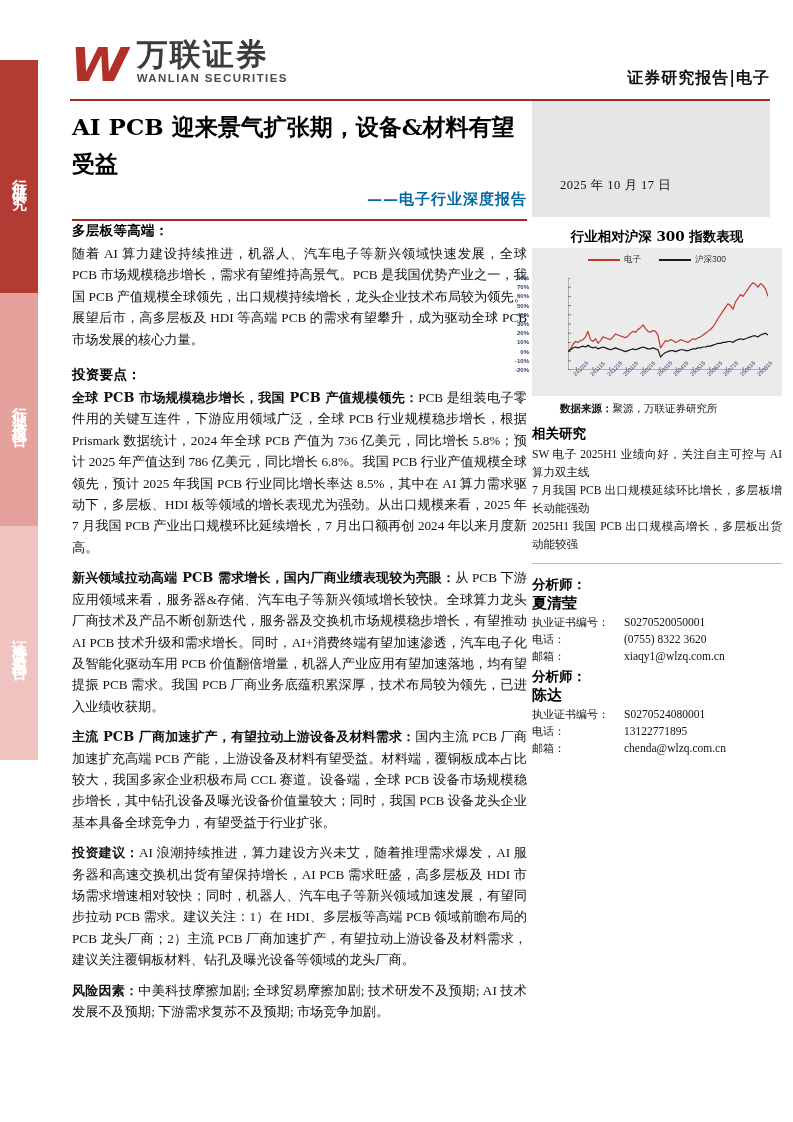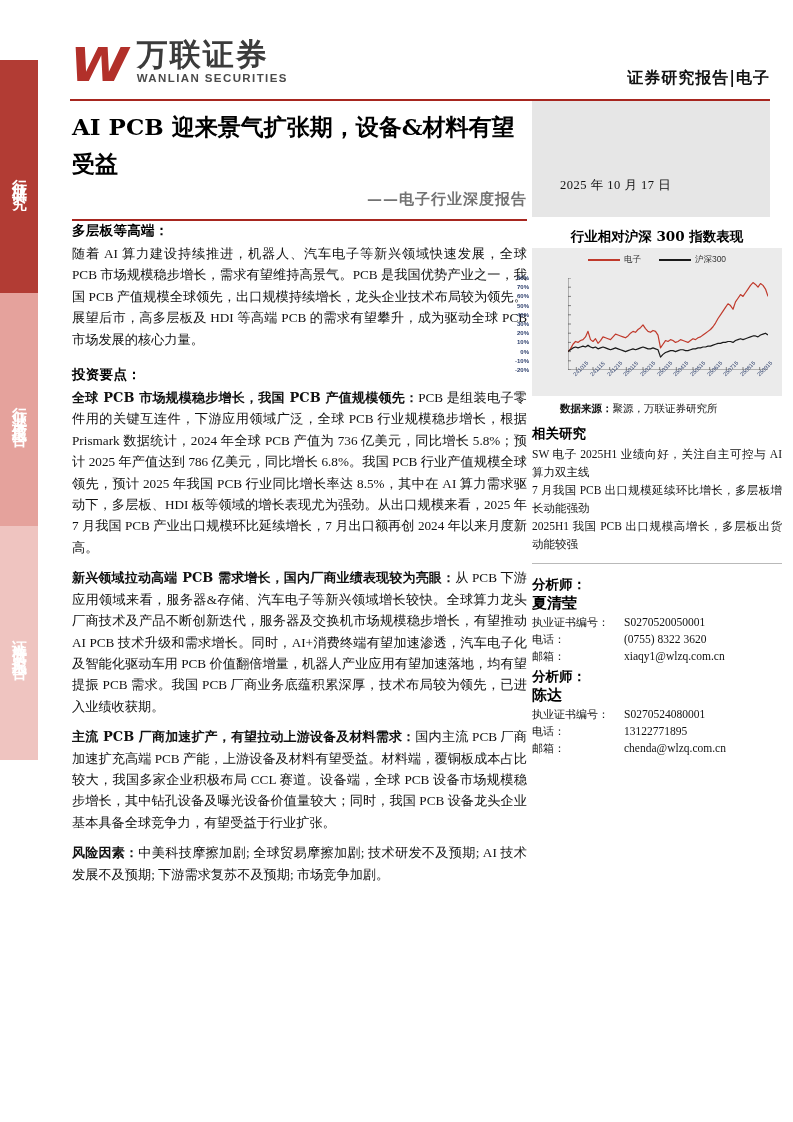--- a/index.html
+++ b/index.html
@@ -56,21 +56,21 @@
 
   
   #titlewrap{position:absolute;left:72px;top:108px;width:455px;}
   #title{
     font-family:"DejaVu Serif", serif;font-weight:bold;
     font-size:23px;line-height:37px;color:#000;letter-spacing:0px;
   }
   #subtitle{
     margin-top:8px;text-align:right;
     font-family:"DejaVu Serif", serif;font-weight:bold;
-    font-size:15px;color:#737373;letter-spacing:1px;
+    font-size:15px;color:#0369a1;letter-spacing:1px;
   }
 
   
   #ratingbox{position:absolute;left:532px;top:101px;width:238px;height:116px;background:#e6e6e6;}
   #rating{
     position:absolute;top:20px;left:0;width:238px;text-align:center;
     font-family:"DejaVu Serif", serif;font-weight:bold;font-size:21px;color:#000;
   }
   #rating .maintain{font-size:13px;font-weight:normal;}
   #rdate{
@@ -179,20 +179,21 @@
 <div id="body-rule"></div>
 <div id="body-col">
   <div class="sec-h">多层板等高端：</div>
   <div class="para">随着 AI 算力建设持续推进，机器人、汽车电子等新兴领域快速发展，全球 PCB 市场规模稳步增长，需求有望维持高景气。PCB 是我国优势产业之一，我国 PCB 产值规模全球领先，出口规模持续增长，龙头企业技术布局较为领先。展望后市，高多层板及 HDI 等高端 PCB 的需求有望攀升，成为驱动全球 PCB 市场发展的核心力量。</div>
   <div class="gap"></div>
   <div class="sec-h">投资要点：</div>
 
   <div class="para"><b>全球 PCB 市场规模稳步增长，我国 PCB 产值规模领先：</b><span>PCB 是组装电子零件用的关键互连件，下游应用领域广泛，全球 PCB 行业规模稳步增长，根据 Prismark 数据统计，2024 年全球 PCB 产值为 736 亿美元，同比增长 5.8%；预计 2025 年产值达到 786 亿美元，同比增长 6.8%。我国 PCB 行业产值规模全球领先，预计 2025 年我国 PCB 行业同比增长率达 8.5%，其中在 AI 算力需求驱动下，多层板、HDI 板等领域的增长表现尤为强劲。从出口规模来看，2025 年 7 月我国 PCB 产业出口规模环比延续增长，7 月出口额再创 2024 年以来月度新高。</span></div>
   <div class="para"><b>新兴领域拉动高端 PCB 需求增长，国内厂商业绩表现较为亮眼：</b><span>从 PCB 下游应用领域来看，服务器&amp;存储、汽车电子等新兴领域增长较快。全球算力龙头厂商技术及产品不断创新迭代，服务器及交换机市场规模稳步增长，有望推动 AI PCB 技术升级和需求增长。同时，AI+消费终端有望加速渗透，汽车电子化及智能化驱动车用 PCB 价值翻倍增量，机器人产业应用有望加速落地，均有望提振 PCB 需求。我国 PCB 厂商业务底蕴积累深厚，技术布局较为领先，已进入业绩收获期。</span></div>
   <div class="para"><b>主流 PCB 厂商加速扩产，有望拉动上游设备及材料需求：</b><span>国内主流 PCB 厂商加速扩充高端 PCB 产能，上游设备及材料有望受益。材料端，覆铜板成本占比较大，我国多家企业积极布局 CCL 赛道。设备端，全球 PCB 设备市场规模稳步增长，其中钻孔设备及曝光设备价值量较大；同时，我国 PCB 设备龙头企业基本具备全球竞争力，有望受益于行业扩张。</span></div>
+  <div class="para"><b>投资建议：</b><span>AI 浪潮持续推进，算力建设方兴未艾，随着推理需求爆发，AI 服务器和高速交换机出货有望保持增长，AI PCB 需求旺盛，高多层板及 HDI 市场需求增速相对较快；同时，机器人、汽车电子等新兴领域加速发展，有望同步拉动 PCB 需求。建议关注：1）在 HDI、多层板等高端 PCB 领域前瞻布局的 PCB 龙头厂商；2）主流 PCB 厂商加速扩产，有望拉动上游设备及材料需求，建议关注覆铜板材料、钻孔及曝光设备等领域的龙头厂商。</span></div>
 
   <div class="para"><b>风险因素：</b><span>中美科技摩擦加剧; 全球贸易摩擦加剧; 技术研发不及预期; AI 技术发展不及预期; 下游需求复苏不及预期; 市场竞争加剧。</span></div>
 </div>
 
 <div id="right-col">
   <div id="chart-title">行业相对沪深 300 指数表现</div>
 
   <div id="chart-box">
     <div id="legend">
       <div class="lg">

